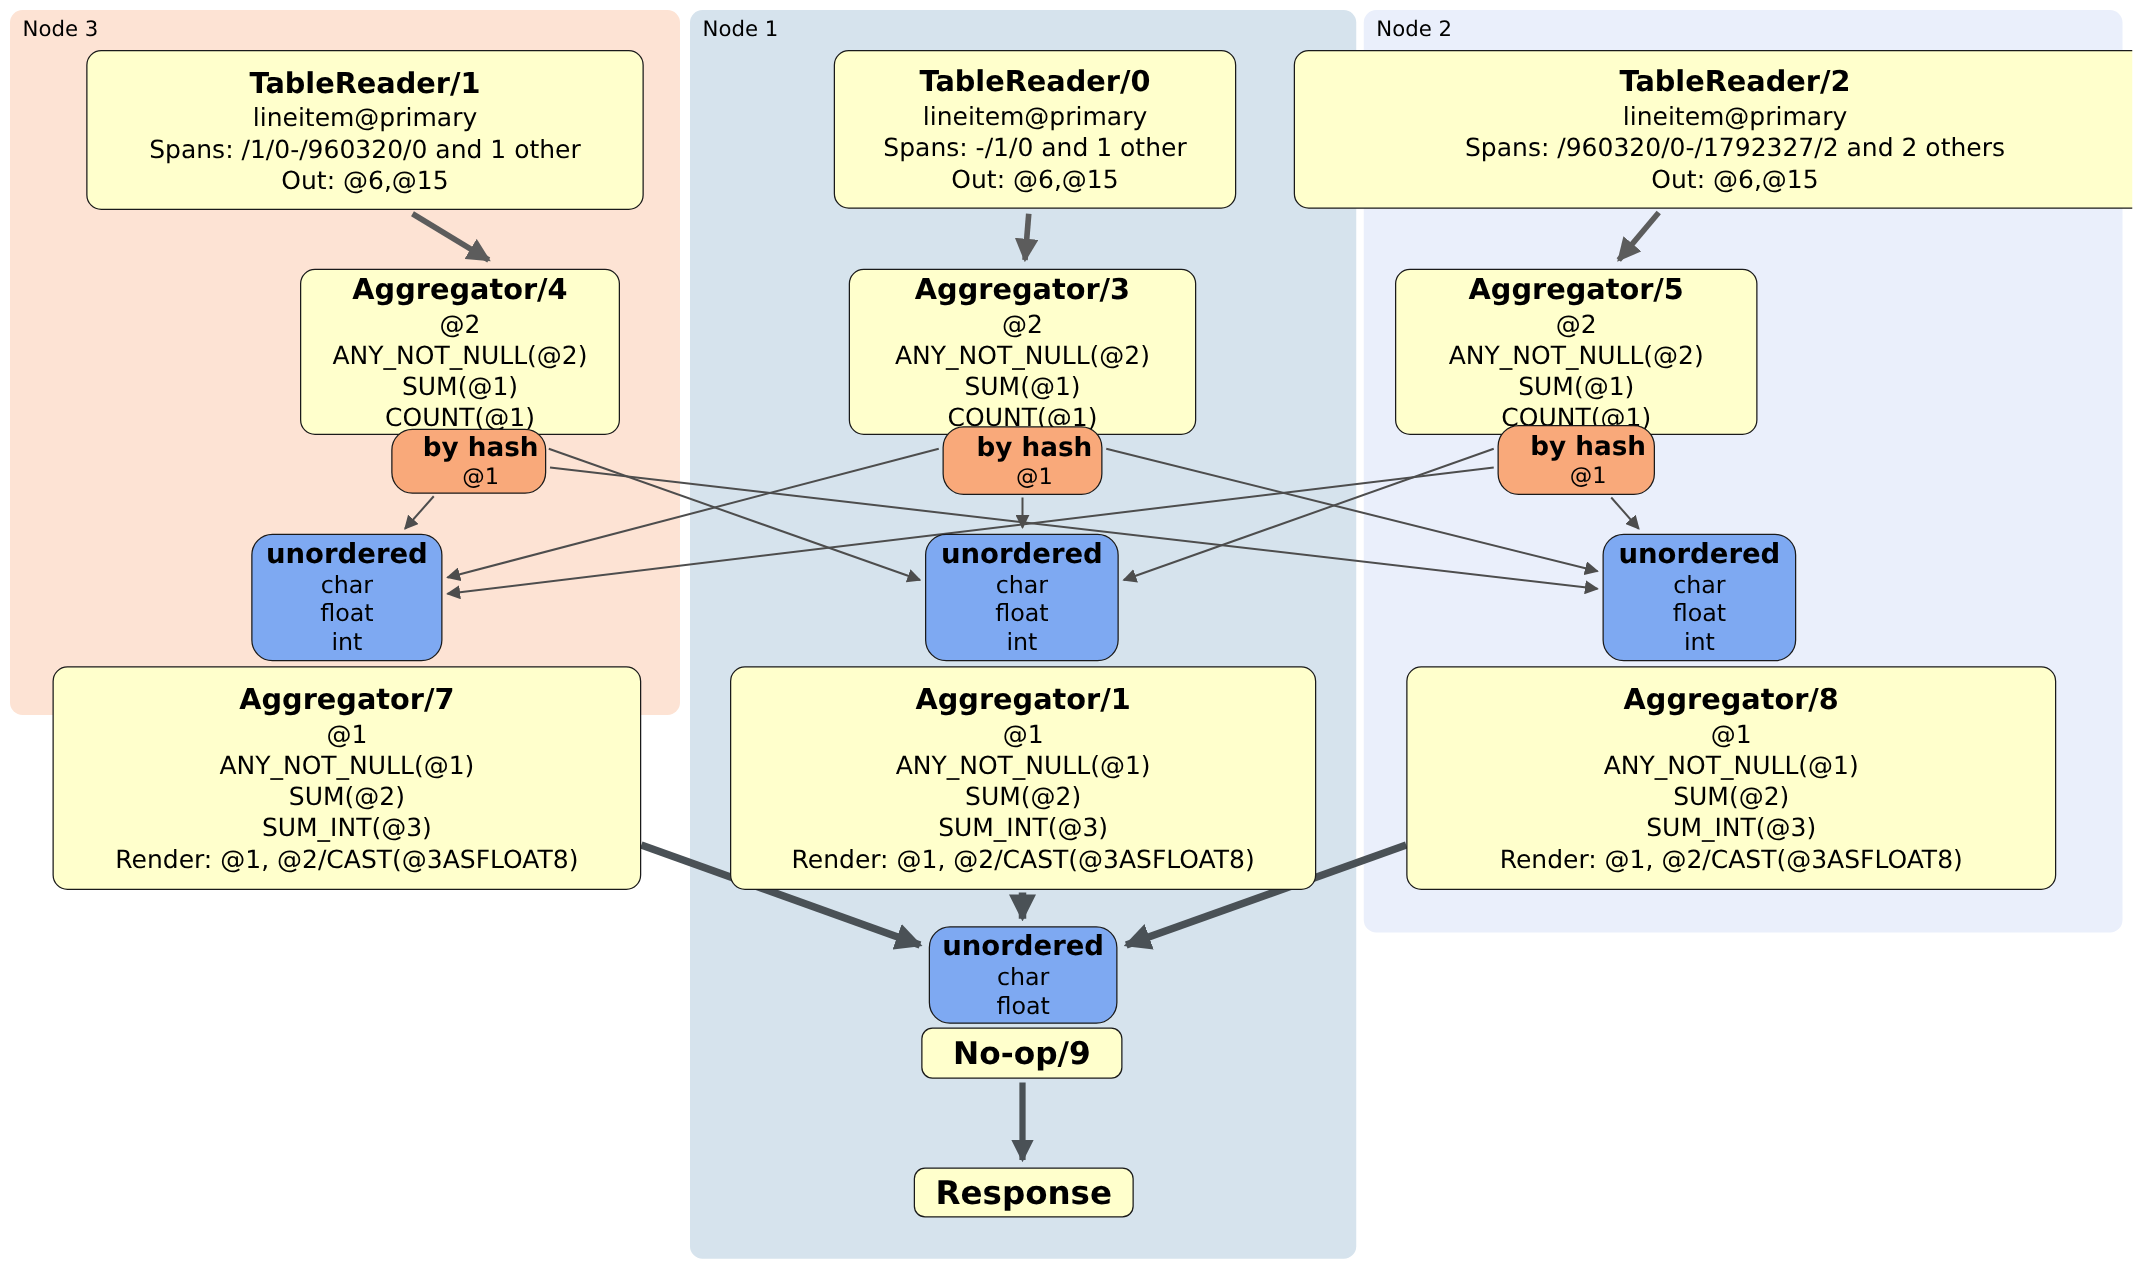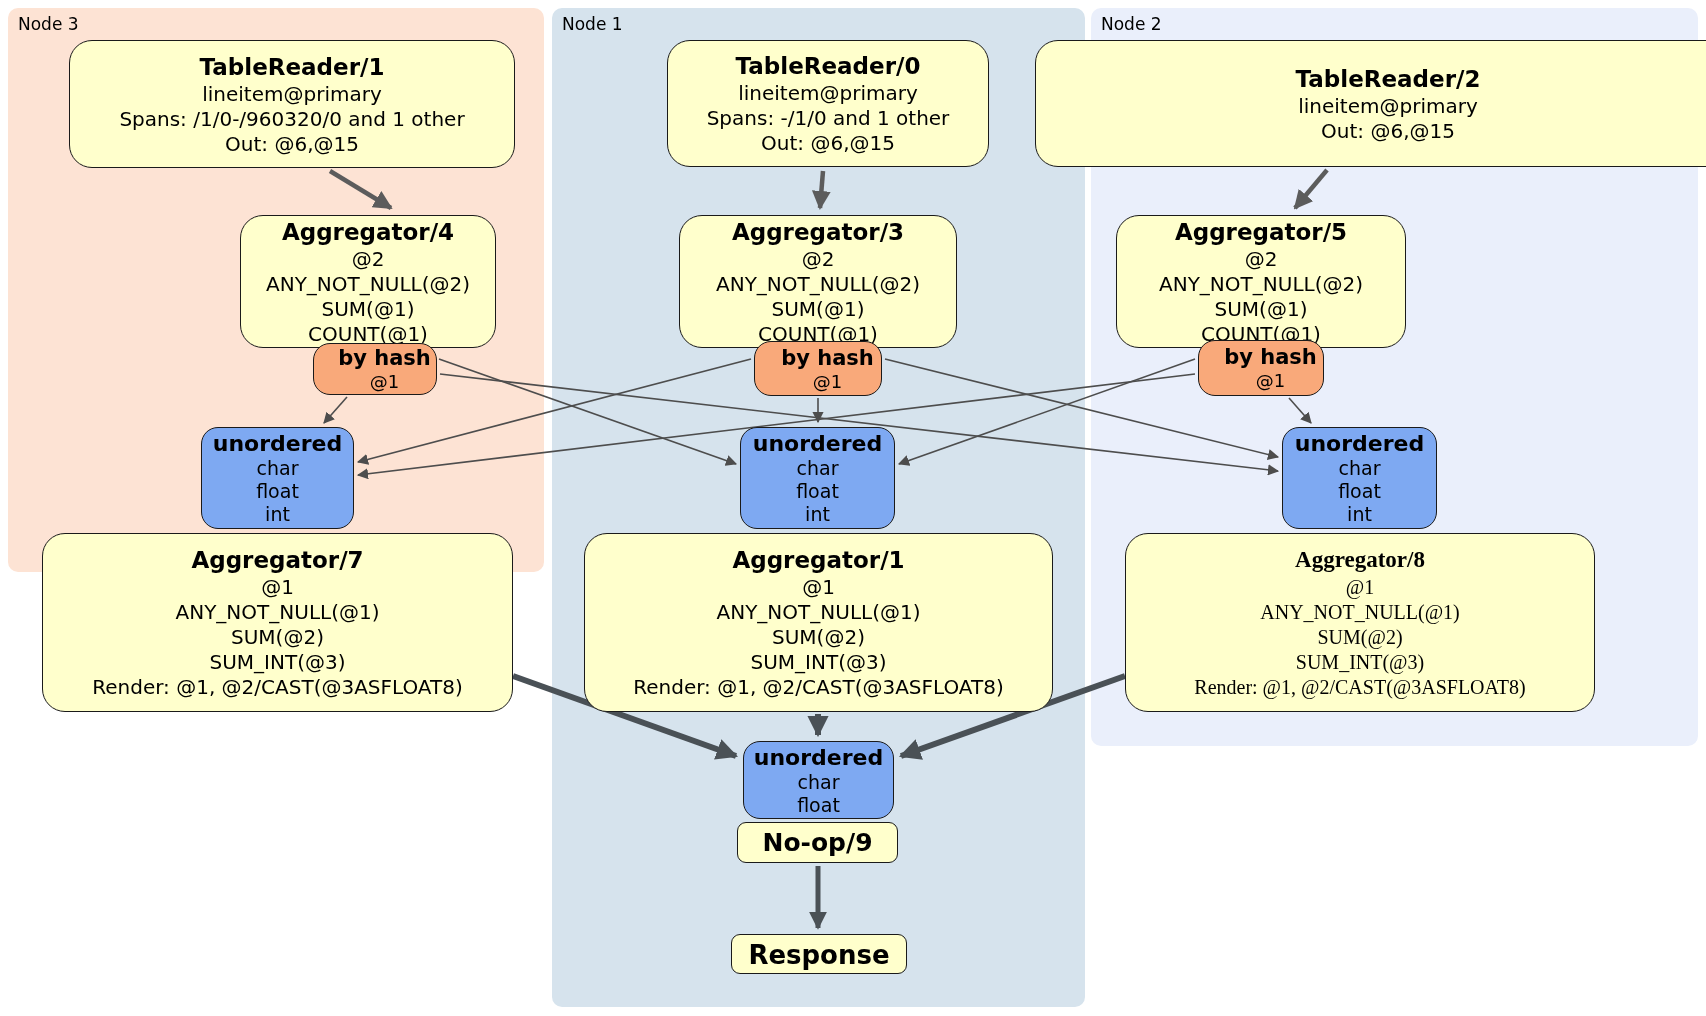--- a/index.html
+++ b/index.html
@@ -17,21 +17,21 @@
   }
   .region{position:absolute;border-radius:10px;z-index:1;}
   .region-label{position:absolute;left:10px;top:4px;font-size:17px;line-height:24px;}
   #edges{position:absolute;left:0;top:0;z-index:2;}
   .edge-thin{stroke:var(--edge-thin);stroke-width:1.6px;fill:none;}
   .edge-med{stroke:var(--edge-med);stroke-width:4.5px;fill:none;}
   .edge-thick{stroke:var(--edge-thick);stroke-width:6px;fill:none;}
   .edge-thick2{stroke:var(--edge-thick);stroke-width:5px;fill:none;}
   .pbox{
     position:absolute;z-index:3;box-sizing:border-box;
-    background:var(--box-fill);border:1.6px solid var(--box-border);border-radius:23px;
+    background:var(--box-fill);border:1.6px solid var(--box-border);border-radius:12px;
     display:flex;flex-direction:column;align-items:center;justify-content:center;
     text-align:center;white-space:nowrap;
   }
   .box-title{font-weight:bold;font-size:23px;line-height:30px;}
   .box-line{font-size:20px;line-height:25px;}
   .noop-title{font-weight:bold;font-size:25px;line-height:36px;}
   .resp-title{font-weight:bold;font-size:26px;line-height:36px;}
   .router{
     position:absolute;z-index:4;box-sizing:border-box;
     background:var(--router-fill);border:1.8px solid var(--box-border);border-radius:17px;
@@ -144,30 +144,31 @@
   <div class="pbox" style="left:737px;top:822px;width:161px;height:41px;border-radius:9px;">
     <div class="noop-title">No-op/9</div>
   </div>
   <div class="pbox" style="left:731px;top:934px;width:176px;height:40px;border-radius:9px;justify-content:flex-end;">
     <div class="resp-title">Response</div>
   </div>
 
   <div class="pbox" style="left:1035px;top:40px;width:706px;height:127px;">
     <div class="box-title">TableReader/2</div>
     <div class="box-line">lineitem@primary</div>
+    <div class="box-line">Spans: /960320/0-/1792327/2 and 2 others</div>
     <div class="box-line">Out: @6,@15</div>
   </div>
   <div class="pbox" style="left:1116px;top:215px;width:290px;height:133px;">
     <div class="box-title">Aggregator/5</div>
     <div class="box-line">@2</div>
     <div class="box-line">ANY_NOT_NULL(@2)</div>
     <div class="box-line">SUM(@1)</div>
     <div class="box-line">COUNT(@1)</div>
   </div>
-  <div class="pbox" style="left:1125px;top:533px;width:470px;height:179px;font-family:Liberation Serif, serif;">
+  <div class="pbox" style="left:1125px;top:533px;width:520px;height:179px;">
     <div class="box-title">Aggregator/8</div>
     <div class="box-line">@1</div>
     <div class="box-line">ANY_NOT_NULL(@1)</div>
     <div class="box-line">SUM(@2)</div>
     <div class="box-line">SUM_INT(@3)</div>
     <div class="box-line">Render: @1, @2/CAST(@3ASFLOAT8)</div>
   </div>
 
   <div class="router" style="left:313px;top:343px;width:124px;height:52px;">
     <div class="router-title">by hash</div>

